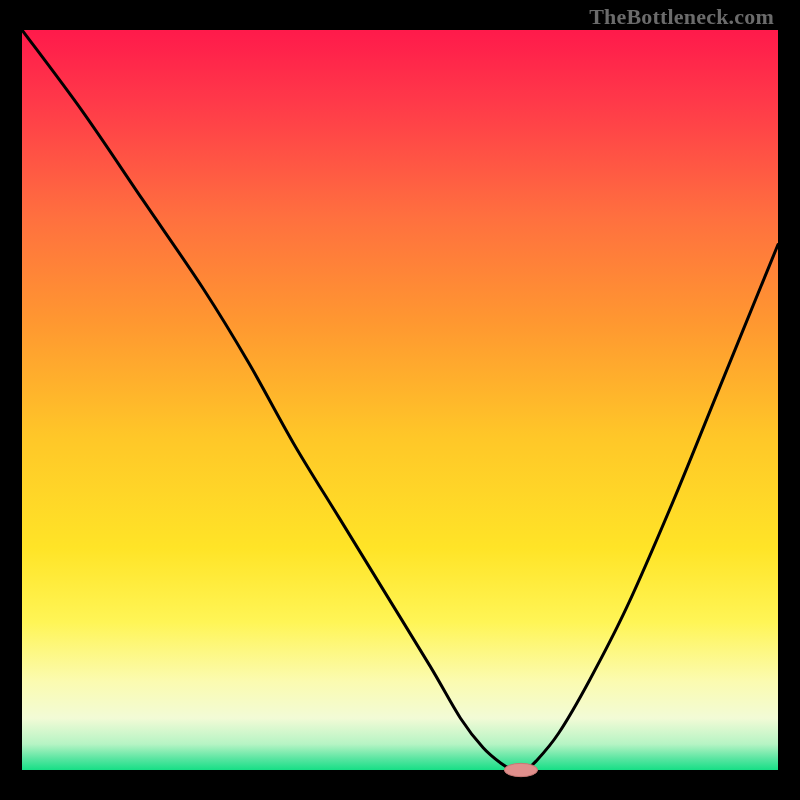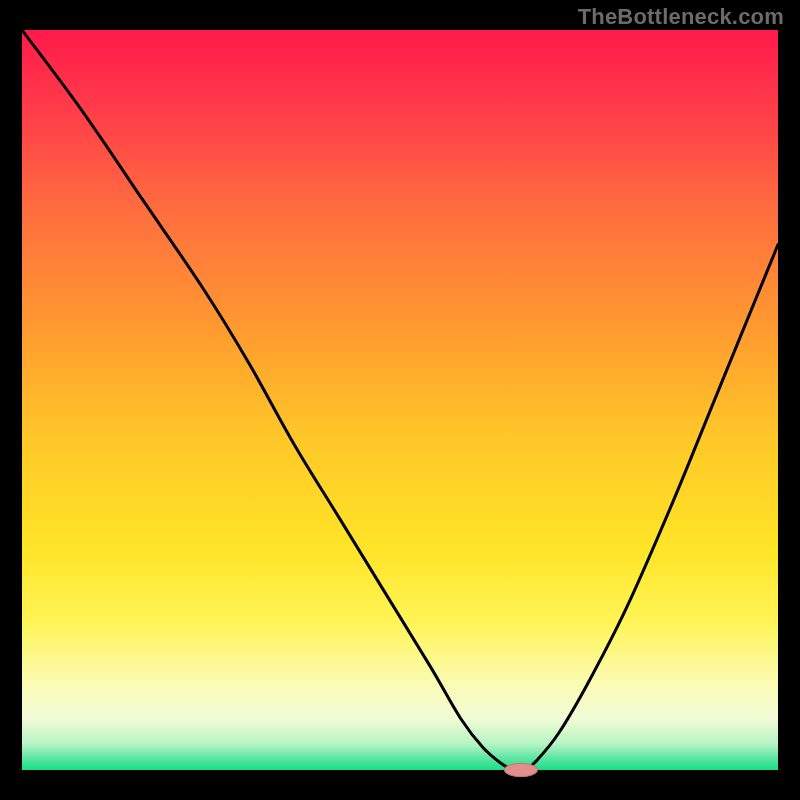--- a/index.html
+++ b/index.html
@@ -12,22 +12,22 @@
   }
   .frame {
     position: relative;
     width: 800px;
     height: 800px;
     background: #000;
   }
   .watermark {
     position: absolute;
     top: 4px;
-    right: 16px;
-    font-family: Liberation Sans, sans-serif;
+    right: 26px;
+    font-family: Liberation Serif, serif;
     font-size: 22px;
     font-weight: 600;
     color: #6b6b6b;
     letter-spacing: 0.2px;
   }
   svg {
     position: absolute;
     top: 0;
     left: 0;
   }

